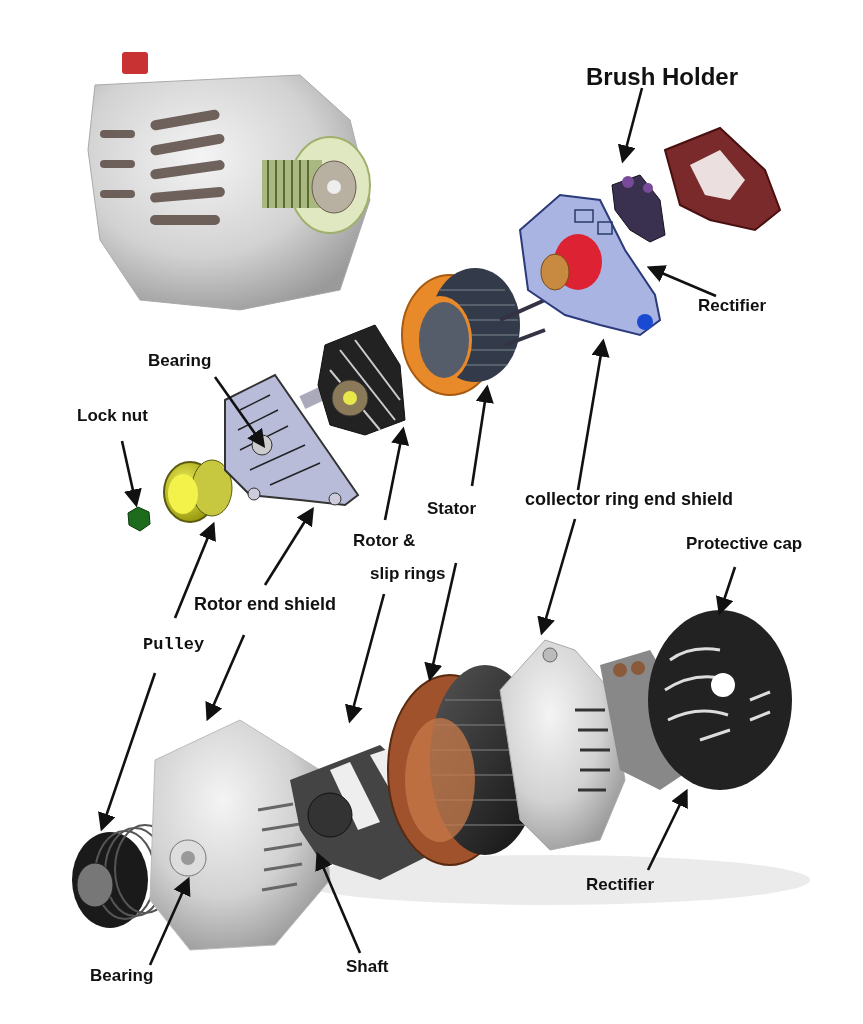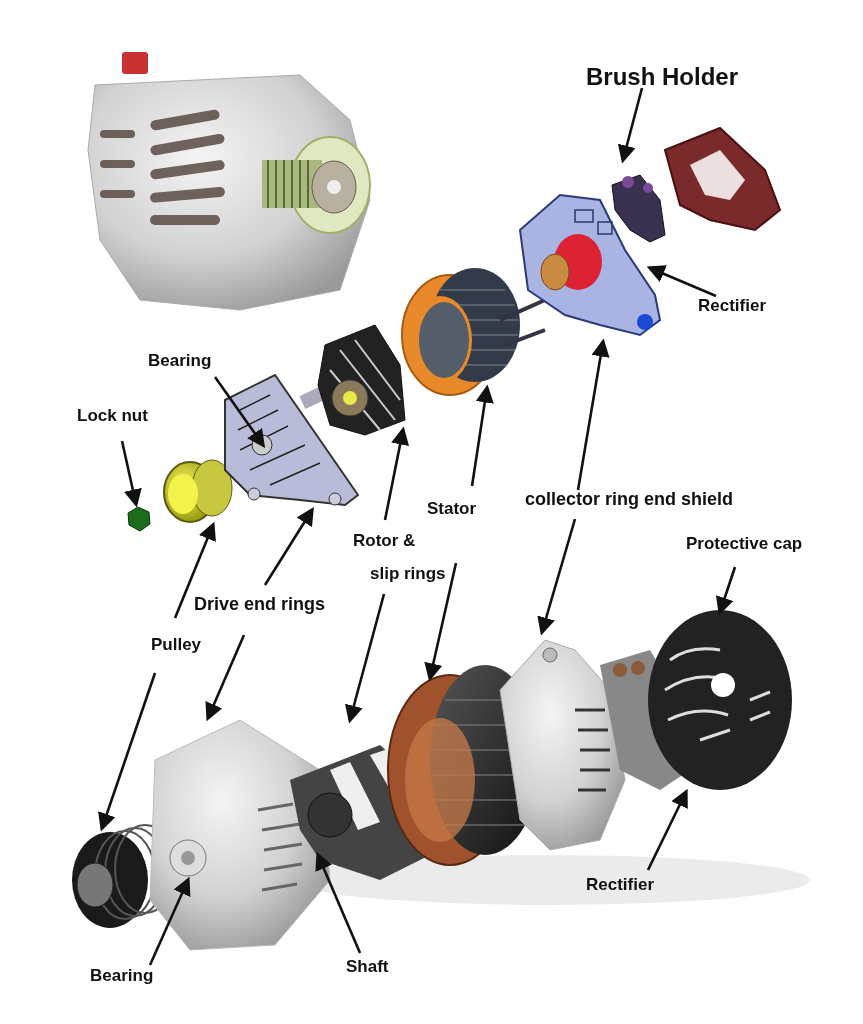--- a/index.html
+++ b/index.html
@@ -205,17 +205,17 @@
 
 <div class="label md" style="left:586px; top:64px;">Brush Holder</div>
 <div class="label lg" style="left:698px; top:297px;">Rectifier</div>
 <div class="label lg" style="left:148px; top:352px;">Bearing</div>
 <div class="label lg" style="left:77px; top:407px;">Lock nut</div>
 <div class="label lg" style="left:427px; top:500px;">Stator</div>
 <div class="label sm" style="left:525px; top:490px;">collector ring end shield</div>
 <div class="label lg" style="left:353px; top:532px;">Rotor &amp;</div>
 <div class="label lg" style="left:332px; top:565px;margin-left:38px;">slip rings</div>
 <div class="label lg" style="left:686px; top:535px;">Protective cap</div>
-<div class="label sm" style="left:194px; top:595px;">Drive end rings</div>
-<div class="label lg" style="left:151px; top:636px;">Pulley</div>
+<div class="label sm" style="left:194px; top:595px;">Rotor end shield</div>
+<div class="label lg" style="left:143px; top:636px;font-family:Liberation Mono, monospace;">Pulley</div>
 <div class="label lg" style="left:586px; top:876px;">Rectifier</div>
 <div class="label lg" style="left:90px; top:967px;">Bearing</div>
 <div class="label lg" style="left:346px; top:958px;">Shaft</div>
 
 </body></html>

